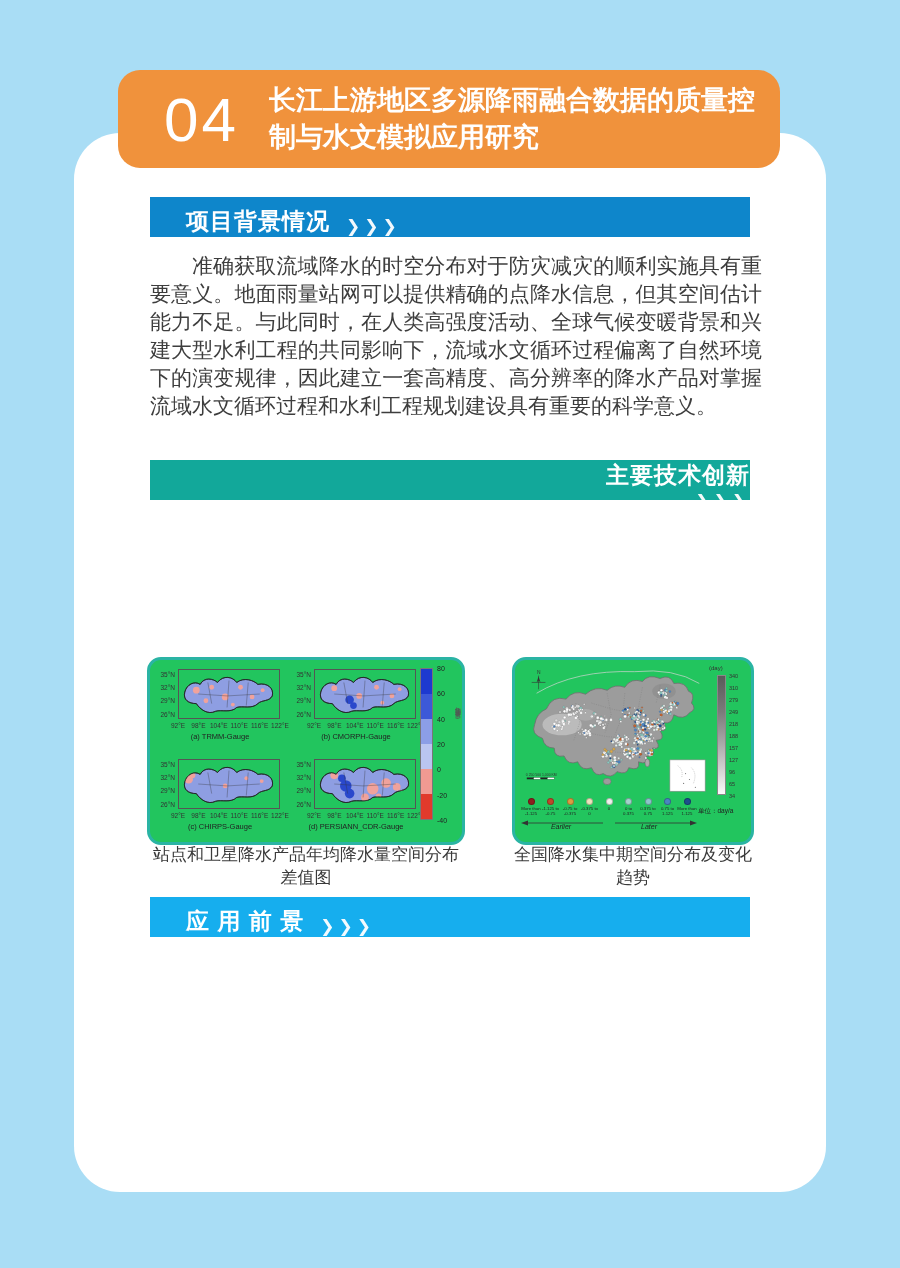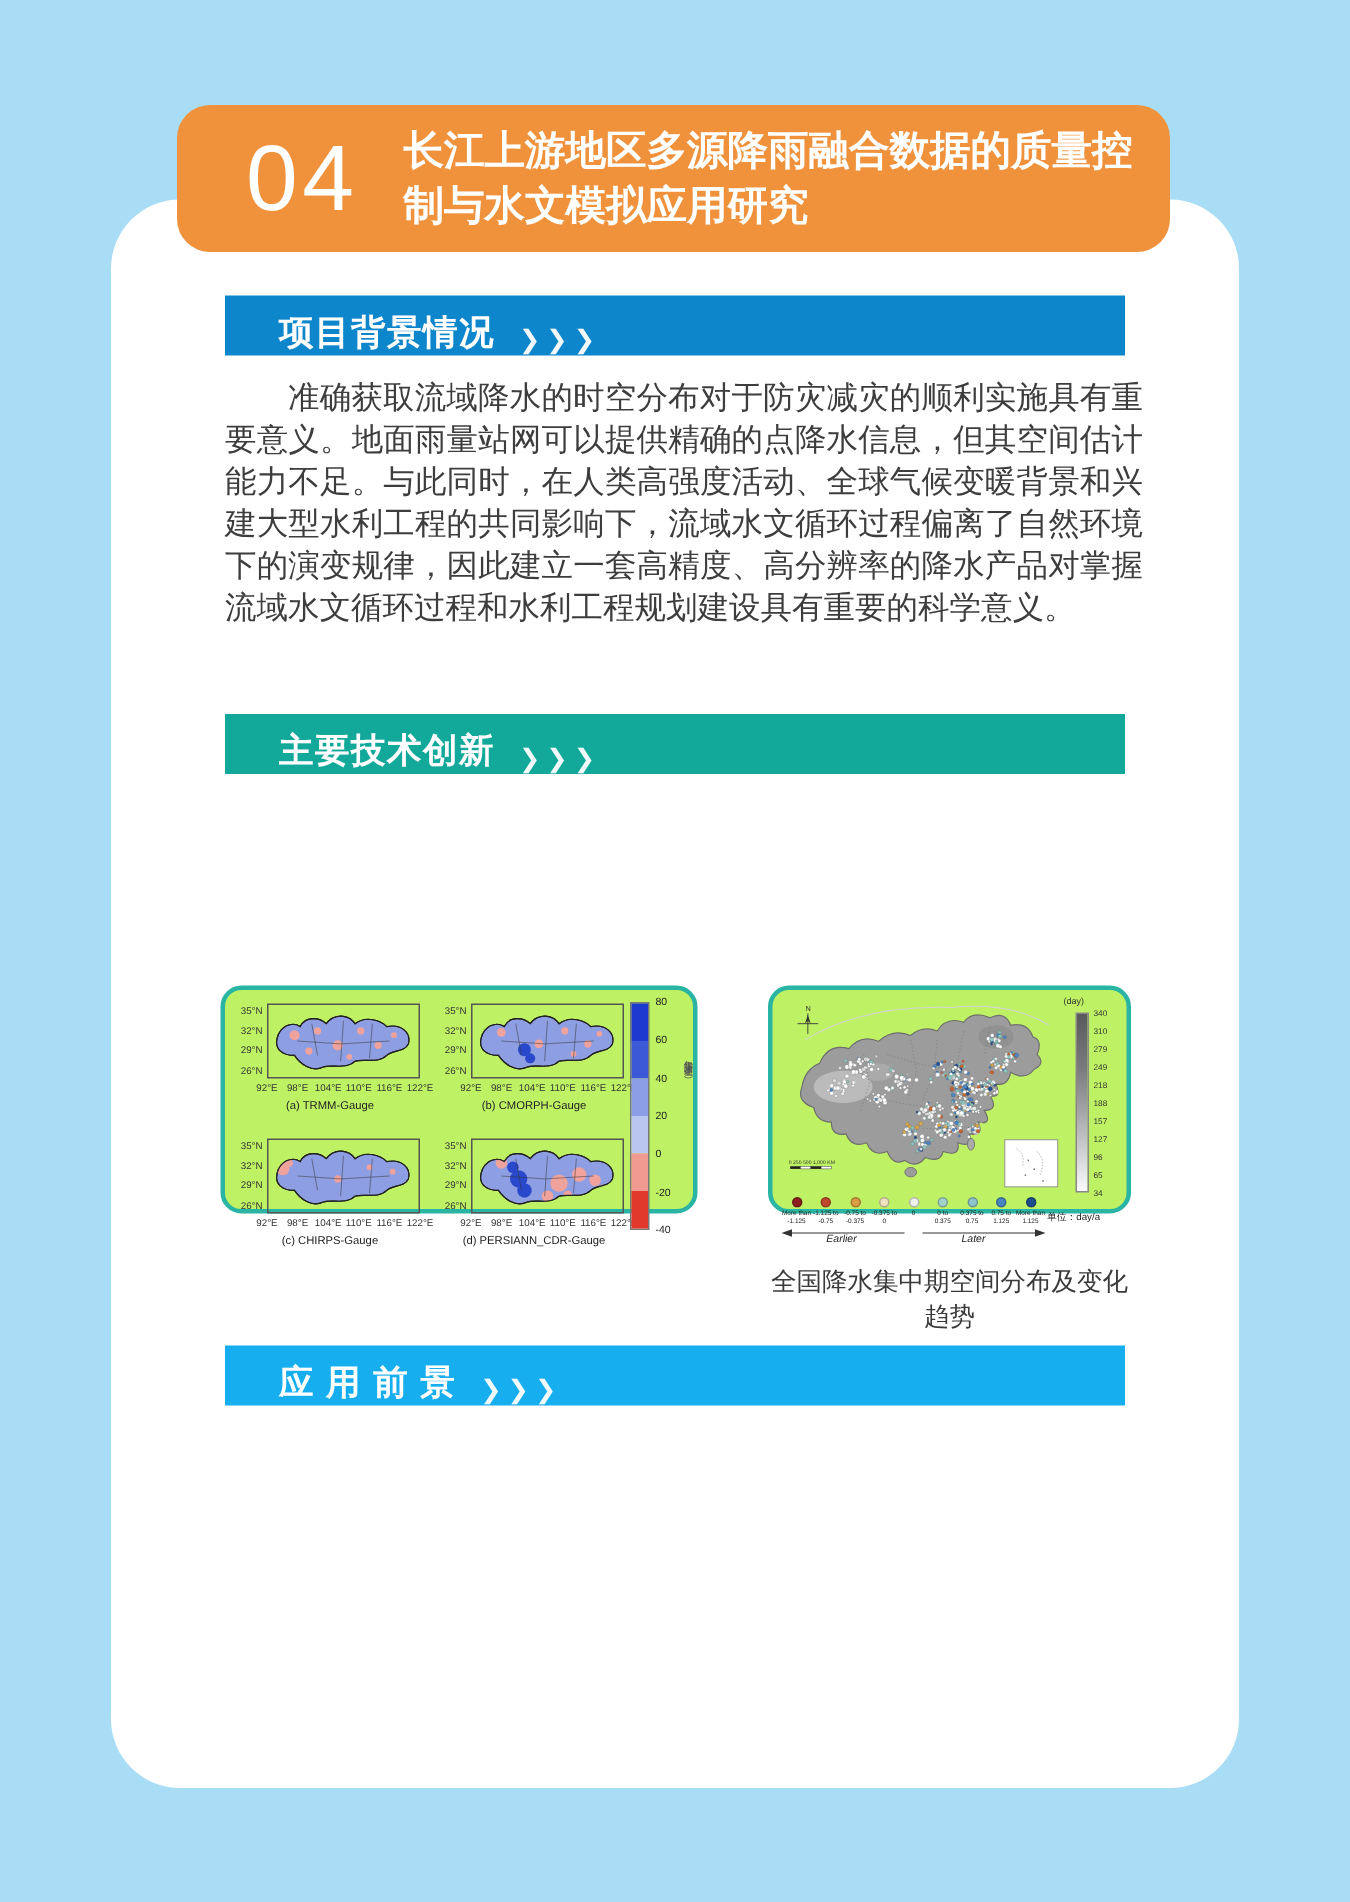--- a/index.html
+++ b/index.html
@@ -9,21 +9,21 @@
   .banner{position:absolute;left:118px;top:70px;width:662px;height:98px;background:#f0923c;border-radius:22px;
           display:flex;align-items:center;color:#fff;}
   .badge{font-size:62px;font-weight:400;margin-left:46px;letter-spacing:3px;}
   .btitle{font-size:27px;font-weight:700;line-height:1.38;margin-left:30px;width:508px;}
   .secbar{position:absolute;left:150px;width:600px;height:40px;color:#fff;display:flex;align-items:flex-end;
           padding-left:36px;box-sizing:border-box;}
   .sec-h{font-size:23px;font-weight:700;letter-spacing:1px;}
   .sec-arr{font-size:17px;margin-left:16px;letter-spacing:4px;opacity:.95;font-weight:700;}
   .body-p{position:absolute;left:150px;width:612px;margin:0;font-size:21px;line-height:28px;color:#3d3d3d;
           text-indent:2em;text-align:justify;}
-  .figbox{position:absolute;top:657px;height:152px;background:#bef264;border:3px solid #2ab4a4;border-radius:14px;box-sizing:border-box;}
+  .figbox{position:absolute;top:657px;height:188px;background:#22c55e;border:3px solid #2ab4a4;border-radius:14px;box-sizing:border-box;}
   #fig-left{left:147px;width:318px;}
   #fig-right{left:512px;width:242px;}
   .figcap{position:absolute;top:843px;font-size:17px;color:#3a3a3a;text-align:center;}
   #cap-left{left:150px;width:312px;}
   #cap-right{left:512px;width:242px;}
   
   .panel{position:absolute;width:132px;height:86px;}
   .plot{position:absolute;left:24px;top:3px;width:102px;height:50px;border:1px solid #555;box-sizing:border-box;}
   .tick{font-size:6.5px;color:#333;position:absolute;line-height:7px;}
   .ytick{left:0;width:21px;text-align:right;}
@@ -57,21 +57,21 @@
     <div class="badge">04</div>
     <div class="btitle">长江上游地区多源降雨融合数据的质量控制与水文模拟应用研究</div>
   </div>
 
   <div class="secbar" style="top: 197px; background: rgb(14, 134, 203);">
     <span class="sec-h">项目背景情况</span>
     <span class="sec-arr">❯❯❯</span>
   </div>
   <p class="body-p" style="top:252px">准确获取流域降水的时空分布对于防灾减灾的顺利实施具有重要意义。地面雨量站网可以提供精确的点降水信息，但其空间估计能力不足。与此同时，在人类高强度活动、全球气候变暖背景和兴建大型水利工程的共同影响下，流域水文循环过程偏离了自然环境下的演变规律，因此建立一套高精度、高分辨率的降水产品对掌握流域水文循环过程和水利工程规划建设具有重要的科学意义。</p>
 
-  <div class="secbar" style="top: 476px; background: rgb(18, 168, 154);">
+  <div class="secbar" style="top: 460px; background: rgb(18, 168, 154); flex-direction: column;">
     <span class="sec-h">主要技术创新</span>
     <span class="sec-arr">❯❯❯</span>
   </div>
 
   <div class="figbox" id="fig-left" style="border-color: rgb(42, 180, 164);">
       <div class="panel" style="left: 4px; top: 6px;">
         <div class="plot"><svg width="100" height="48" viewBox="0 0 104 48">
       <defs>
               <clipPath id="clipL0">
                 <path d="M6,22 C8,14 16,10 22,14 C26,6 36,8 40,12 C46,4 56,6 60,12 C68,6 78,10 82,14 C92,12 99,18 97,26 C94,32 86,30 82,34 C76,40 66,36 60,38 C54,44 44,40 38,42 C30,46 22,40 18,34 C10,34 4,30 6,22 Z"></path>
@@ -926,20 +926,21 @@
       <div class="arrowsvg"><svg width="180" height="10">
     <line x1="8" y1="5" x2="84" y2="5" stroke="#333" stroke-width="0.8"></line>
     <polygon points="2,5 9,2.5 9,7.5" fill="#333"></polygon>
     <line x1="96" y1="5" x2="172" y2="5" stroke="#333" stroke-width="0.8"></line>
     <polygon points="178,5 171,2.5 171,7.5" fill="#333"></polygon>
   </svg></div>
       <div class="dirlab" style="left: 16px;">Earlier</div>
       <div class="dirlab" style="left: 104px;">Later</div>
     </div>
 
+  <div class="figcap" id="cap-left">站点和卫星降水产品年均降水量空间分布差值图</div>
   <div class="figcap" id="cap-right">全国降水集中期空间分布及变化趋势</div>
 
   <div class="secbar" style="top: 897px; background: rgb(22, 174, 238);">
     <span class="sec-h">应 用 前 景</span>
     <span class="sec-arr">❯❯❯</span>
   </div>
 
 </div>
 
 </body></html>

